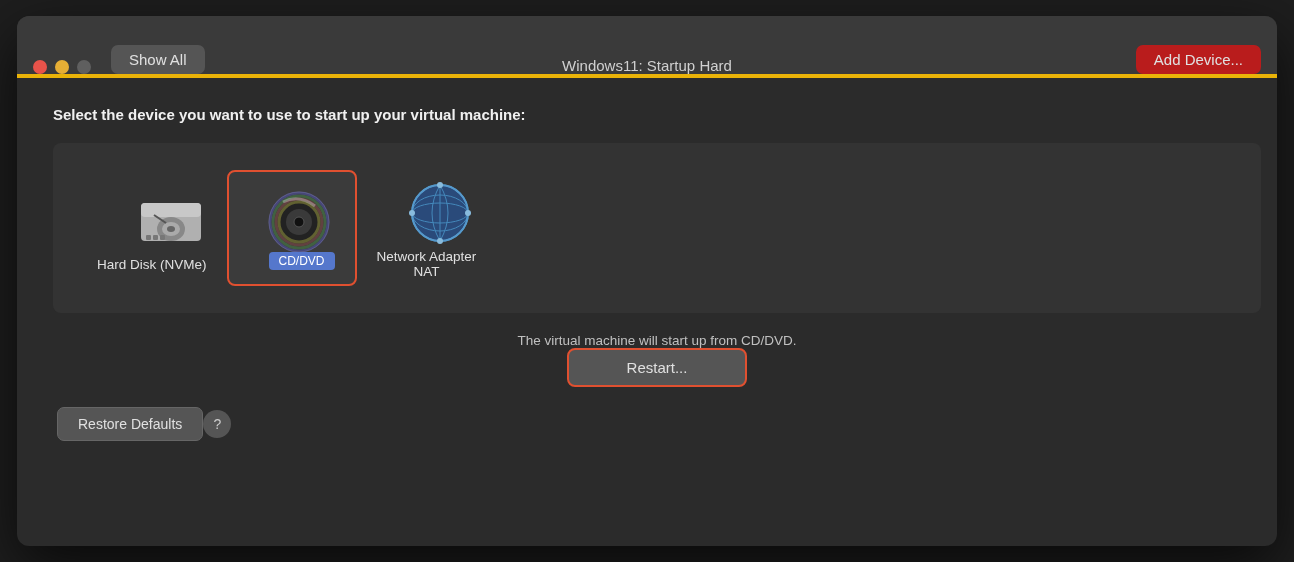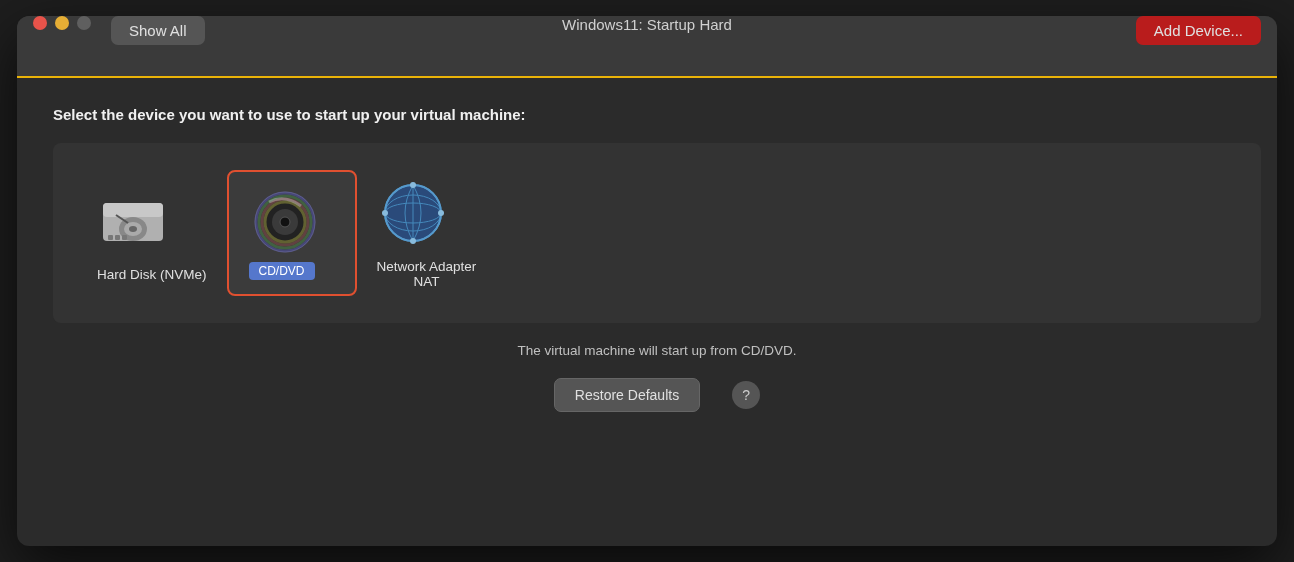--- a/index.html
+++ b/index.html
@@ -22,25 +22,25 @@
       overflow: hidden;
       display: flex;
       flex-direction: column;
       box-shadow: 0 20px 60px rgba(0,0,0,0.7);
     }
 
     
     .titlebar {
       background: #3a3a3a;
       display: flex;
-      align-items: flex-start;
+      align-items: flex-end;
       padding: 0 16px;
       height: 62px;
       position: relative;
-      border-bottom: 2px solid #eab308;
+      border-bottom: 4px solid #eab308;
       flex-shrink: 0;
     }
 
     .traffic-lights {
       display: flex;
       gap: 8px;
       align-items: center;
     }
 
     .traffic-light {
@@ -106,26 +106,26 @@
       padding: 20px 24px;
       display: flex;
       gap: 0;
       align-items: center;
       flex-shrink: 0;
     }
 
     .device-item {
       display: flex;
       flex-direction: column;
-      align-items: flex-start;
+      align-items: flex-end;
       padding: 14px 20px;
       border-radius: 8px;
       cursor: pointer;
       min-width: 130px;
-      gap: 10px;
+      gap: 0;
     }
 
     .device-item.selected {
       border: 2px solid #e05030;
       border-radius: 8px;
       background: rgba(255,255,255,0.04);
     }
 
     .device-icon {
       width: 72px;
@@ -171,23 +171,22 @@
       font-size: 15px;
       padding: 9px 36px;
       border-radius: 8px;
       cursor: pointer;
       min-width: 180px;
     }
 
     .footer-row {
       display: flex;
       align-items: center;
-      justify-content: center;
+      justify-content: flex-start;
       padding: 0 4px;
-      gap: 32px;
     }
 
     .restore-btn {
       background: #555;
       border: 1px solid #666;
       color: #e0e0e0;
       font-size: 14px;
       padding: 8px 20px;
       border-radius: 7px;
       cursor: pointer;
@@ -297,20 +296,21 @@
         <div style="text-align:center;">
           <div class="device-label">Network Adapter</div>
           <div class="device-label">NAT</div>
         </div>
       </div>
 
     </div>
 
     <div class="bottom-row">
       <div class="status-text">The virtual machine will start up from CD/DVD.</div>
+      <button class="restart-btn">Restart...</button>
     </div>
 
     <div class="footer-row">
       <button class="restore-btn">Restore Defaults</button>
       <button class="help-btn">?</button>
     </div>
 
   </div>
 </div>
 

